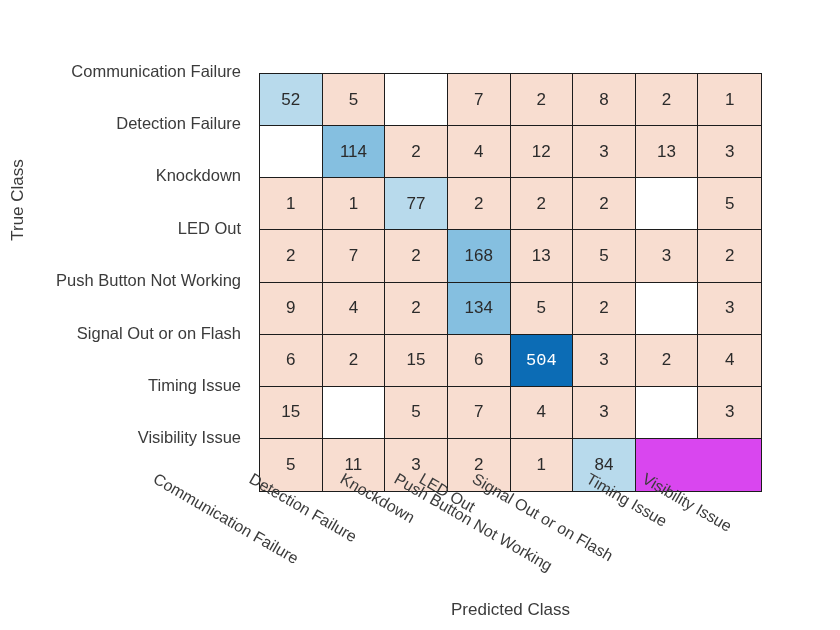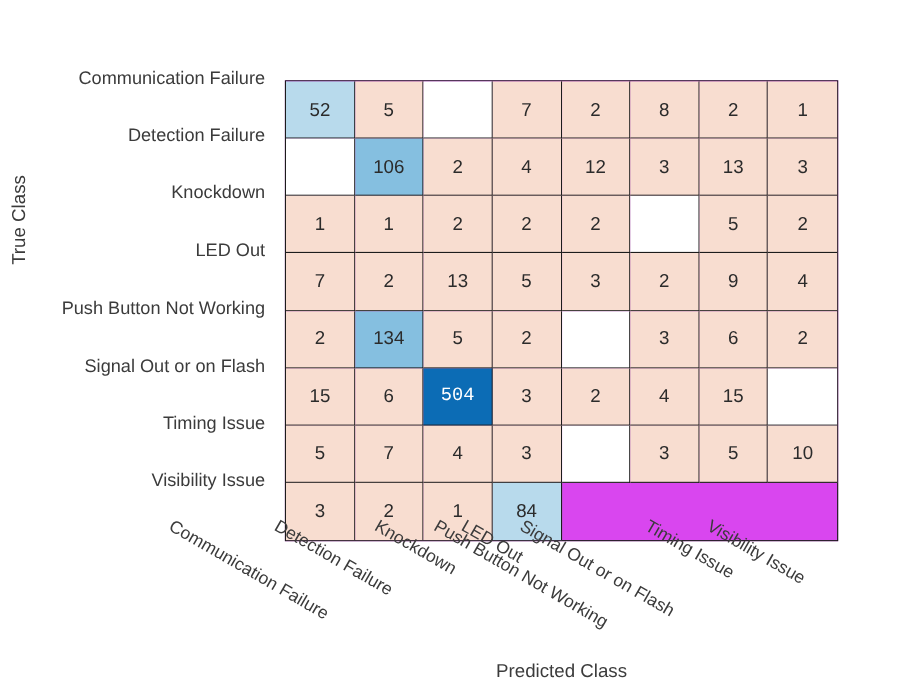--- a/index.html
+++ b/index.html
@@ -139,37 +139,39 @@
   <div id="matrix-grid">
       <div class="cell" style="background: rgb(184, 218, 236); color: rgb(43, 43, 43);">52</div>
       <div class="cell" style="background: rgb(248, 221, 208); color: rgb(43, 43, 43);">5</div>
       <div class="cell" style="background: rgb(255, 255, 255); color: rgb(43, 43, 43);"></div>
       <div class="cell" style="background: rgb(248, 221, 208); color: rgb(43, 43, 43);">7</div>
       <div class="cell" style="background: rgb(248, 221, 208); color: rgb(43, 43, 43);">2</div>
       <div class="cell" style="background: rgb(248, 221, 208); color: rgb(43, 43, 43);">8</div>
       <div class="cell" style="background: rgb(248, 221, 208); color: rgb(43, 43, 43);">2</div>
       <div class="cell" style="background: rgb(248, 221, 208); color: rgb(43, 43, 43);">1</div>
       <div class="cell" style="background: rgb(255, 255, 255); color: rgb(43, 43, 43);"></div>
-      <div class="cell" style="background: rgb(133, 191, 224); color: rgb(43, 43, 43);">106</div>
+      <div class="cell" style="background: rgb(133, 191, 224); color: rgb(43, 43, 43);">114</div>
       <div class="cell" style="background: rgb(248, 221, 208); color: rgb(43, 43, 43);">2</div>
       <div class="cell" style="background: rgb(248, 221, 208); color: rgb(43, 43, 43);">4</div>
       <div class="cell" style="background: rgb(248, 221, 208); color: rgb(43, 43, 43);">12</div>
       <div class="cell" style="background: rgb(248, 221, 208); color: rgb(43, 43, 43);">3</div>
       <div class="cell" style="background: rgb(248, 221, 208); color: rgb(43, 43, 43);">13</div>
       <div class="cell" style="background: rgb(248, 221, 208); color: rgb(43, 43, 43);">3</div>
       <div class="cell" style="background: rgb(248, 221, 208); color: rgb(43, 43, 43);">1</div>
       <div class="cell" style="background: rgb(248, 221, 208); color: rgb(43, 43, 43);">1</div>
+      <div class="cell" style="background: rgb(184, 218, 236); color: rgb(43, 43, 43);">77</div>
       <div class="cell" style="background: rgb(248, 221, 208); color: rgb(43, 43, 43);">2</div>
       <div class="cell" style="background: rgb(248, 221, 208); color: rgb(43, 43, 43);">2</div>
       <div class="cell" style="background: rgb(248, 221, 208); color: rgb(43, 43, 43);">2</div>
       <div class="cell" style="background: rgb(255, 255, 255); color: rgb(43, 43, 43);"></div>
       <div class="cell" style="background: rgb(248, 221, 208); color: rgb(43, 43, 43);">5</div>
       <div class="cell" style="background: rgb(248, 221, 208); color: rgb(43, 43, 43);">2</div>
       <div class="cell" style="background: rgb(248, 221, 208); color: rgb(43, 43, 43);">7</div>
       <div class="cell" style="background: rgb(248, 221, 208); color: rgb(43, 43, 43);">2</div>
+      <div class="cell" style="background: rgb(133, 191, 224); color: rgb(43, 43, 43);">168</div>
       <div class="cell" style="background: rgb(248, 221, 208); color: rgb(43, 43, 43);">13</div>
       <div class="cell" style="background: rgb(248, 221, 208); color: rgb(43, 43, 43);">5</div>
       <div class="cell" style="background: rgb(248, 221, 208); color: rgb(43, 43, 43);">3</div>
       <div class="cell" style="background: rgb(248, 221, 208); color: rgb(43, 43, 43);">2</div>
       <div class="cell" style="background: rgb(248, 221, 208); color: rgb(43, 43, 43);">9</div>
       <div class="cell" style="background: rgb(248, 221, 208); color: rgb(43, 43, 43);">4</div>
       <div class="cell" style="background: rgb(248, 221, 208); color: rgb(43, 43, 43);">2</div>
       <div class="cell" style="background: rgb(133, 191, 224); color: rgb(43, 43, 43);">134</div>
       <div class="cell" style="background: rgb(248, 221, 208); color: rgb(43, 43, 43);">5</div>
       <div class="cell" style="background: rgb(248, 221, 208); color: rgb(43, 43, 43);">2</div>
@@ -185,21 +187,21 @@
       <div class="cell" style="background: rgb(248, 221, 208); color: rgb(43, 43, 43);">4</div>
       <div class="cell" style="background: rgb(248, 221, 208); color: rgb(43, 43, 43);">15</div>
       <div class="cell" style="background: rgb(255, 255, 255); color: rgb(43, 43, 43);"></div>
       <div class="cell" style="background: rgb(248, 221, 208); color: rgb(43, 43, 43);">5</div>
       <div class="cell" style="background: rgb(248, 221, 208); color: rgb(43, 43, 43);">7</div>
       <div class="cell" style="background: rgb(248, 221, 208); color: rgb(43, 43, 43);">4</div>
       <div class="cell" style="background: rgb(248, 221, 208); color: rgb(43, 43, 43);">3</div>
       <div class="cell" style="background: rgb(255, 255, 255); color: rgb(43, 43, 43);"></div>
       <div class="cell" style="background: rgb(248, 221, 208); color: rgb(43, 43, 43);">3</div>
       <div class="cell" style="background: rgb(248, 221, 208); color: rgb(43, 43, 43);">5</div>
-      <div class="cell" style="background: rgb(248, 221, 208); color: rgb(43, 43, 43);">10</div>
+      <div class="cell" style="background: rgb(248, 221, 208); color: rgb(43, 43, 43);">11</div>
       <div class="cell" style="background: rgb(248, 221, 208); color: rgb(43, 43, 43);">3</div>
       <div class="cell" style="background: rgb(248, 221, 208); color: rgb(43, 43, 43);">2</div>
       <div class="cell" style="background: rgb(248, 221, 208); color: rgb(43, 43, 43);">1</div>
       <div class="cell" style="background: rgb(184, 218, 236); color: rgb(43, 43, 43);">84</div>
     </div>
 
   <div id="col-labels">
       <div class="col-label" style="left: -99.7435px; top: 6px; margin-top: 0px;">Communication Failure</div>
       <div class="col-label" style="left: -4.19657px; top: 6px; margin-top: 0px;">Detection Failure</div>
       <div class="col-label" style="left: 87.3542px; top: 6px; margin-top: 0px;">Knockdown</div>

